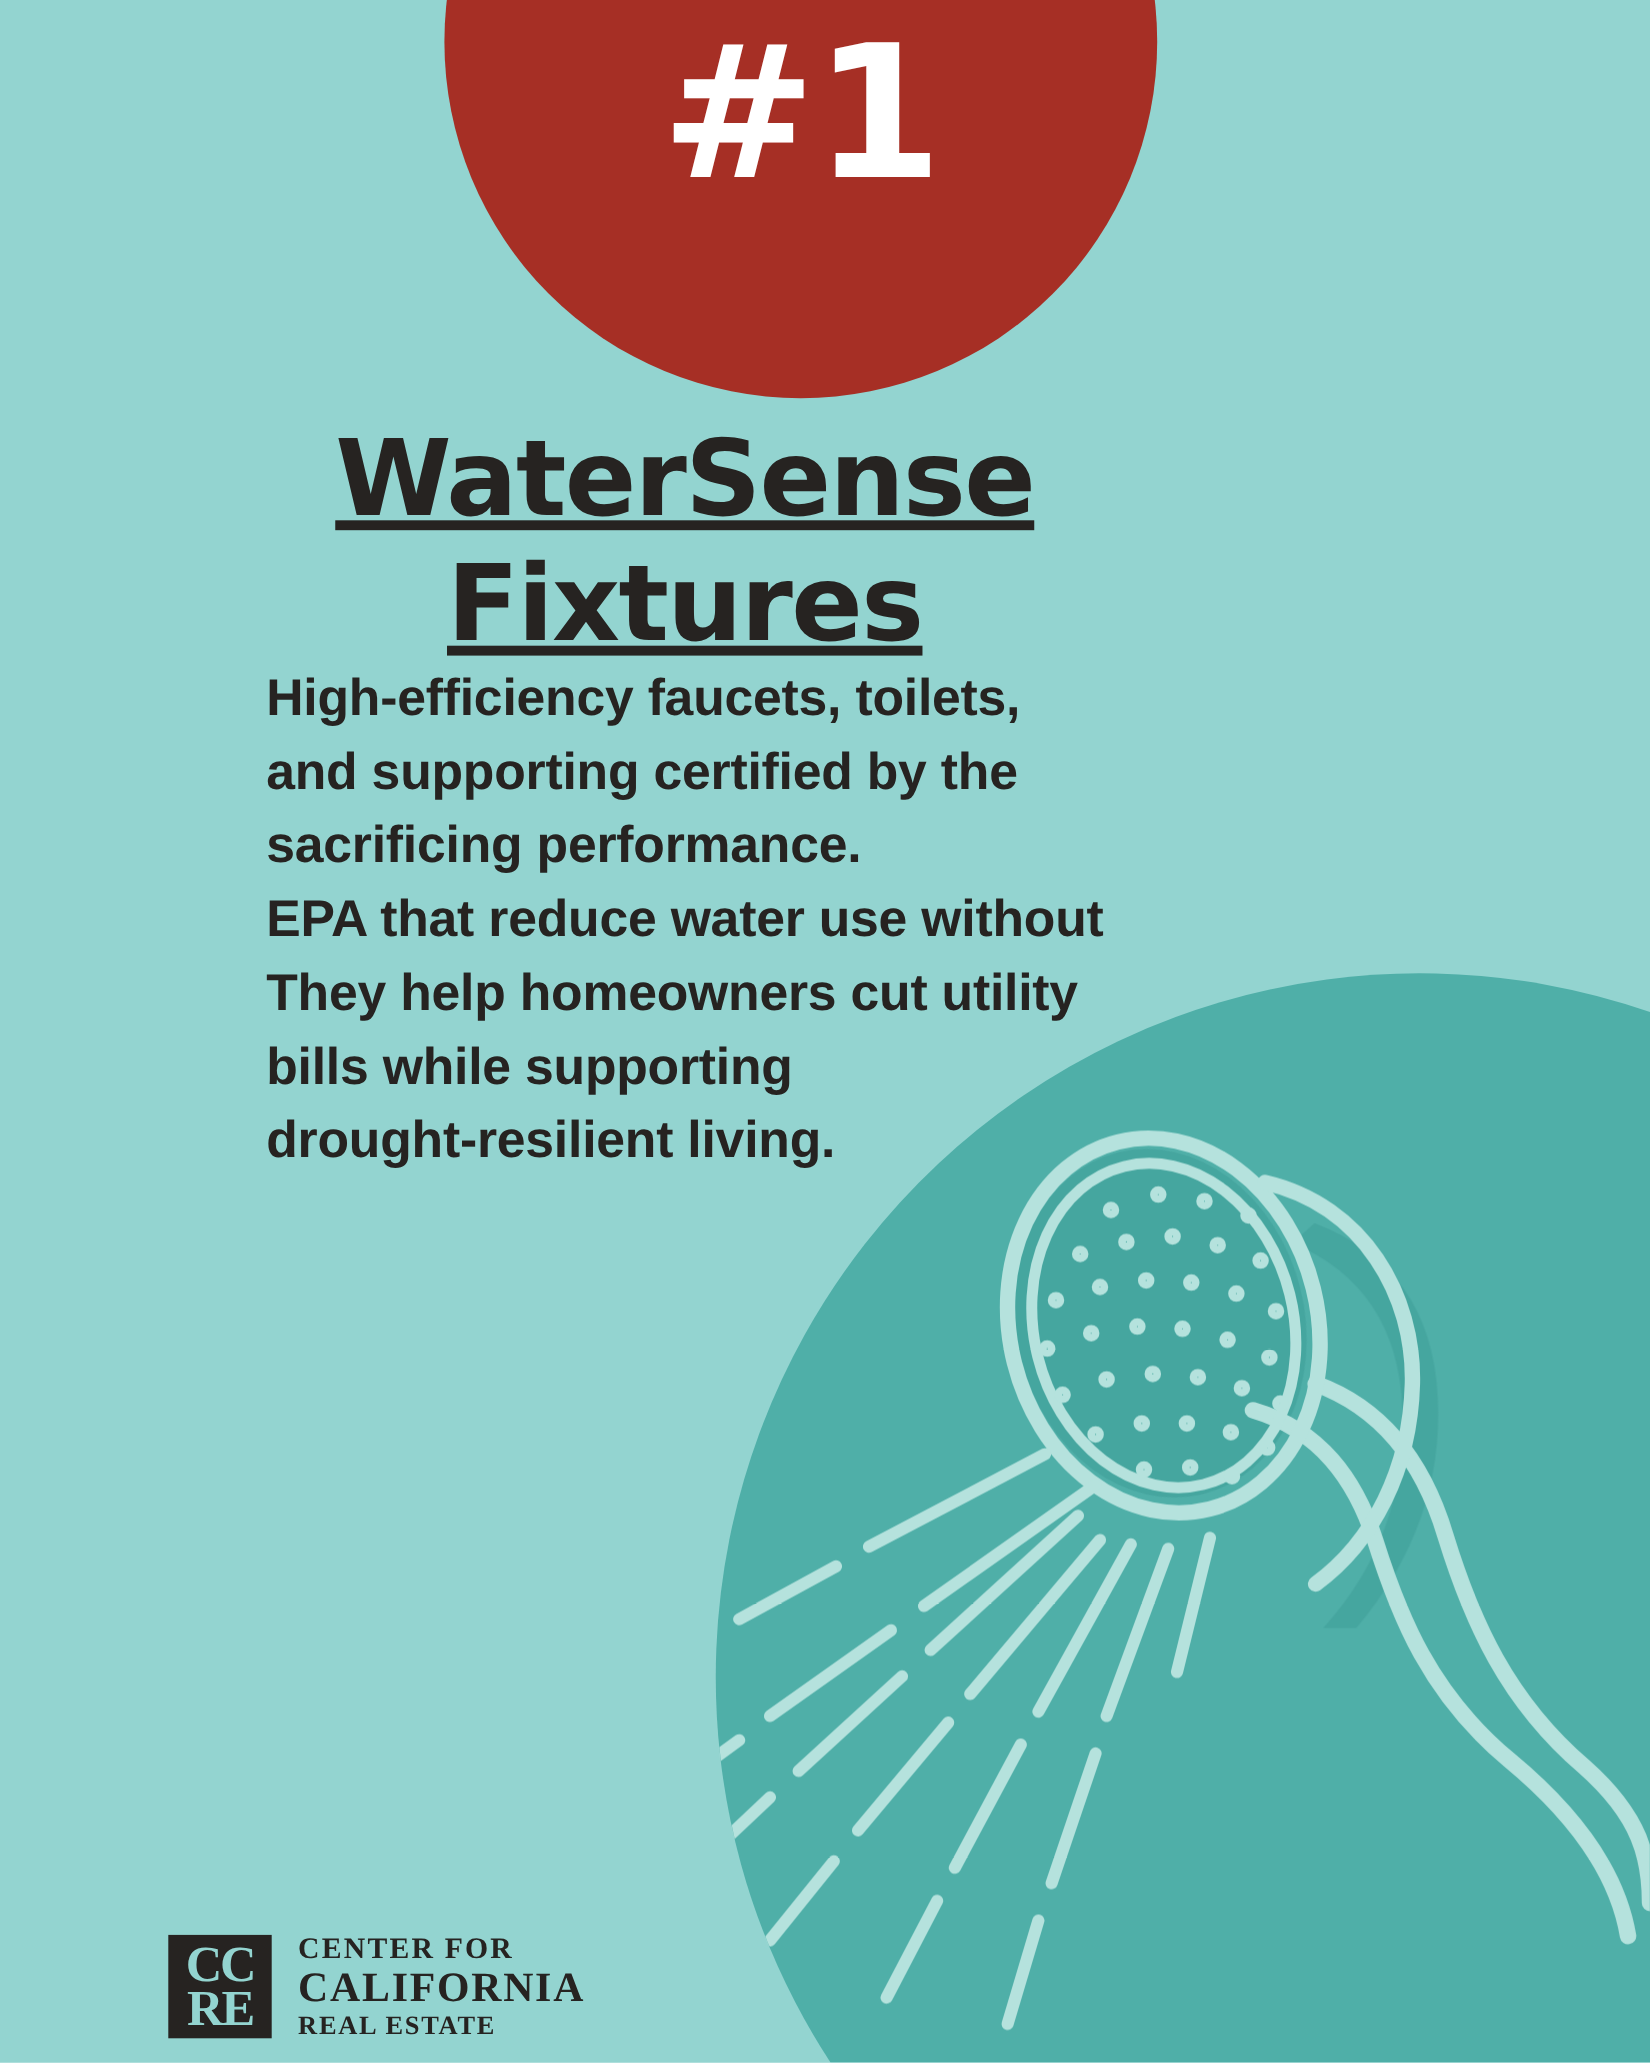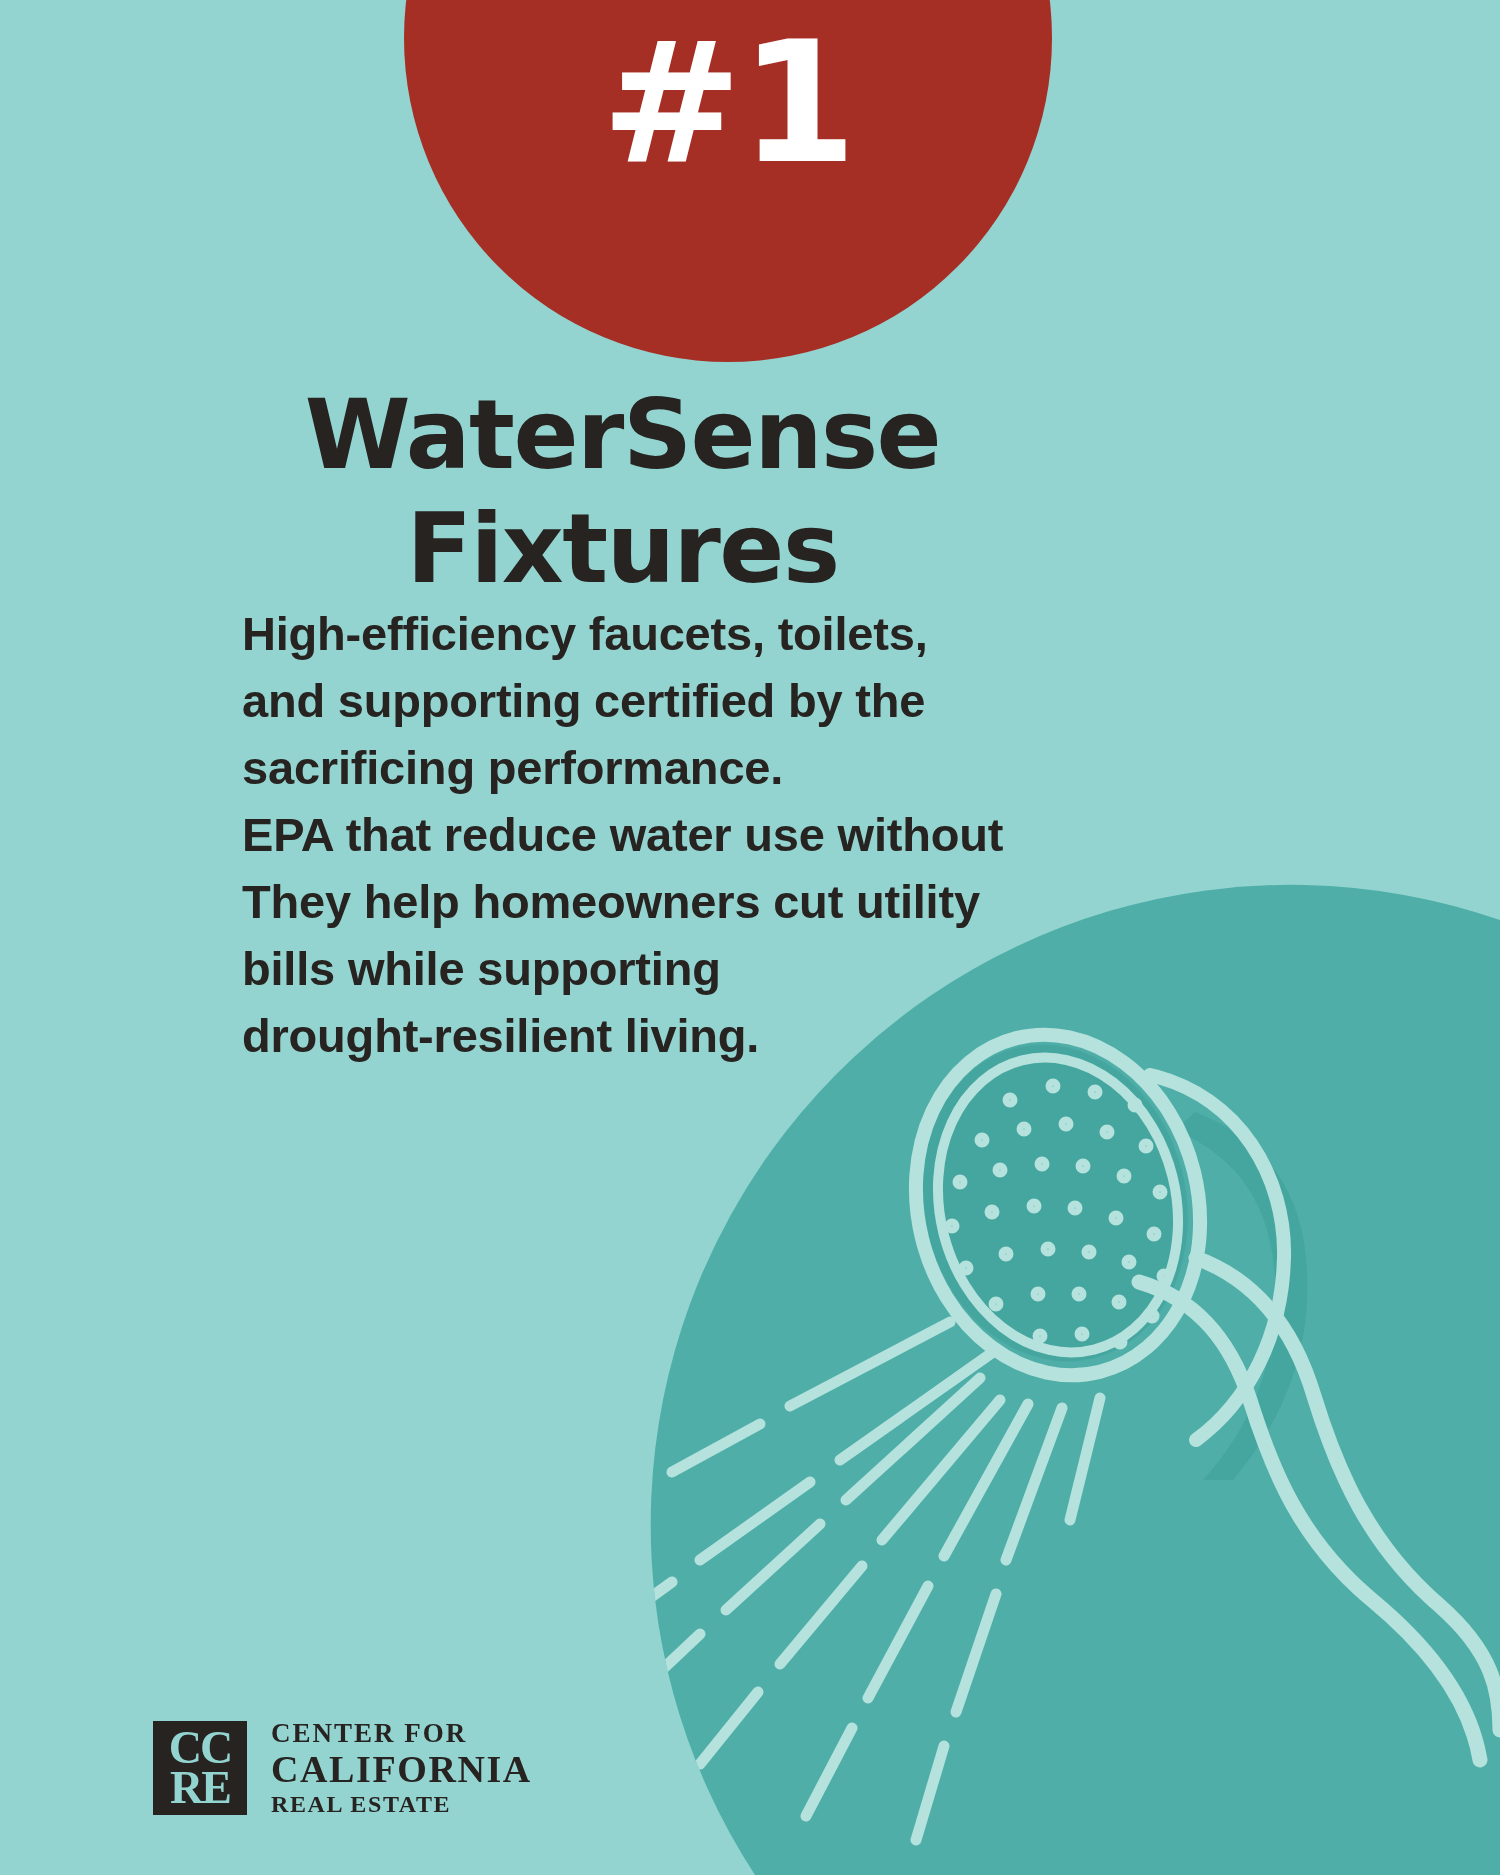--- a/index.html
+++ b/index.html
@@ -60,20 +60,21 @@
     text-align: center;
     color: #262321;
     font-family: "DejaVu Sans", sans-serif;
     font-weight: bold;
     font-size: 96px;
     line-height: 1.18;
     letter-spacing: -1.5px;
   }
   .headline-line {
     display: block;
+    text-decoration: underline;
   }
 
   
   .body-copy {
     position: absolute;
     left: 242px;
     top: 580px;
     width: 820px;
     color: #262321;
     font-family: "Liberation Sans", sans-serif;
@@ -85,21 +86,21 @@
   }
   .body-line {
     display: block;
     white-space: nowrap;
   }
 
   
   .logo {
     position: absolute;
     left: 133px;
-    top: 1718px;
+    top: 1756px;
     display: flex;
     align-items: center;
     gap: 24px;
     padding-left: 20px;
   }
   .logo-mark {
     position: relative;
     width: 94px;
     height: 94px;
     background: #262321;

